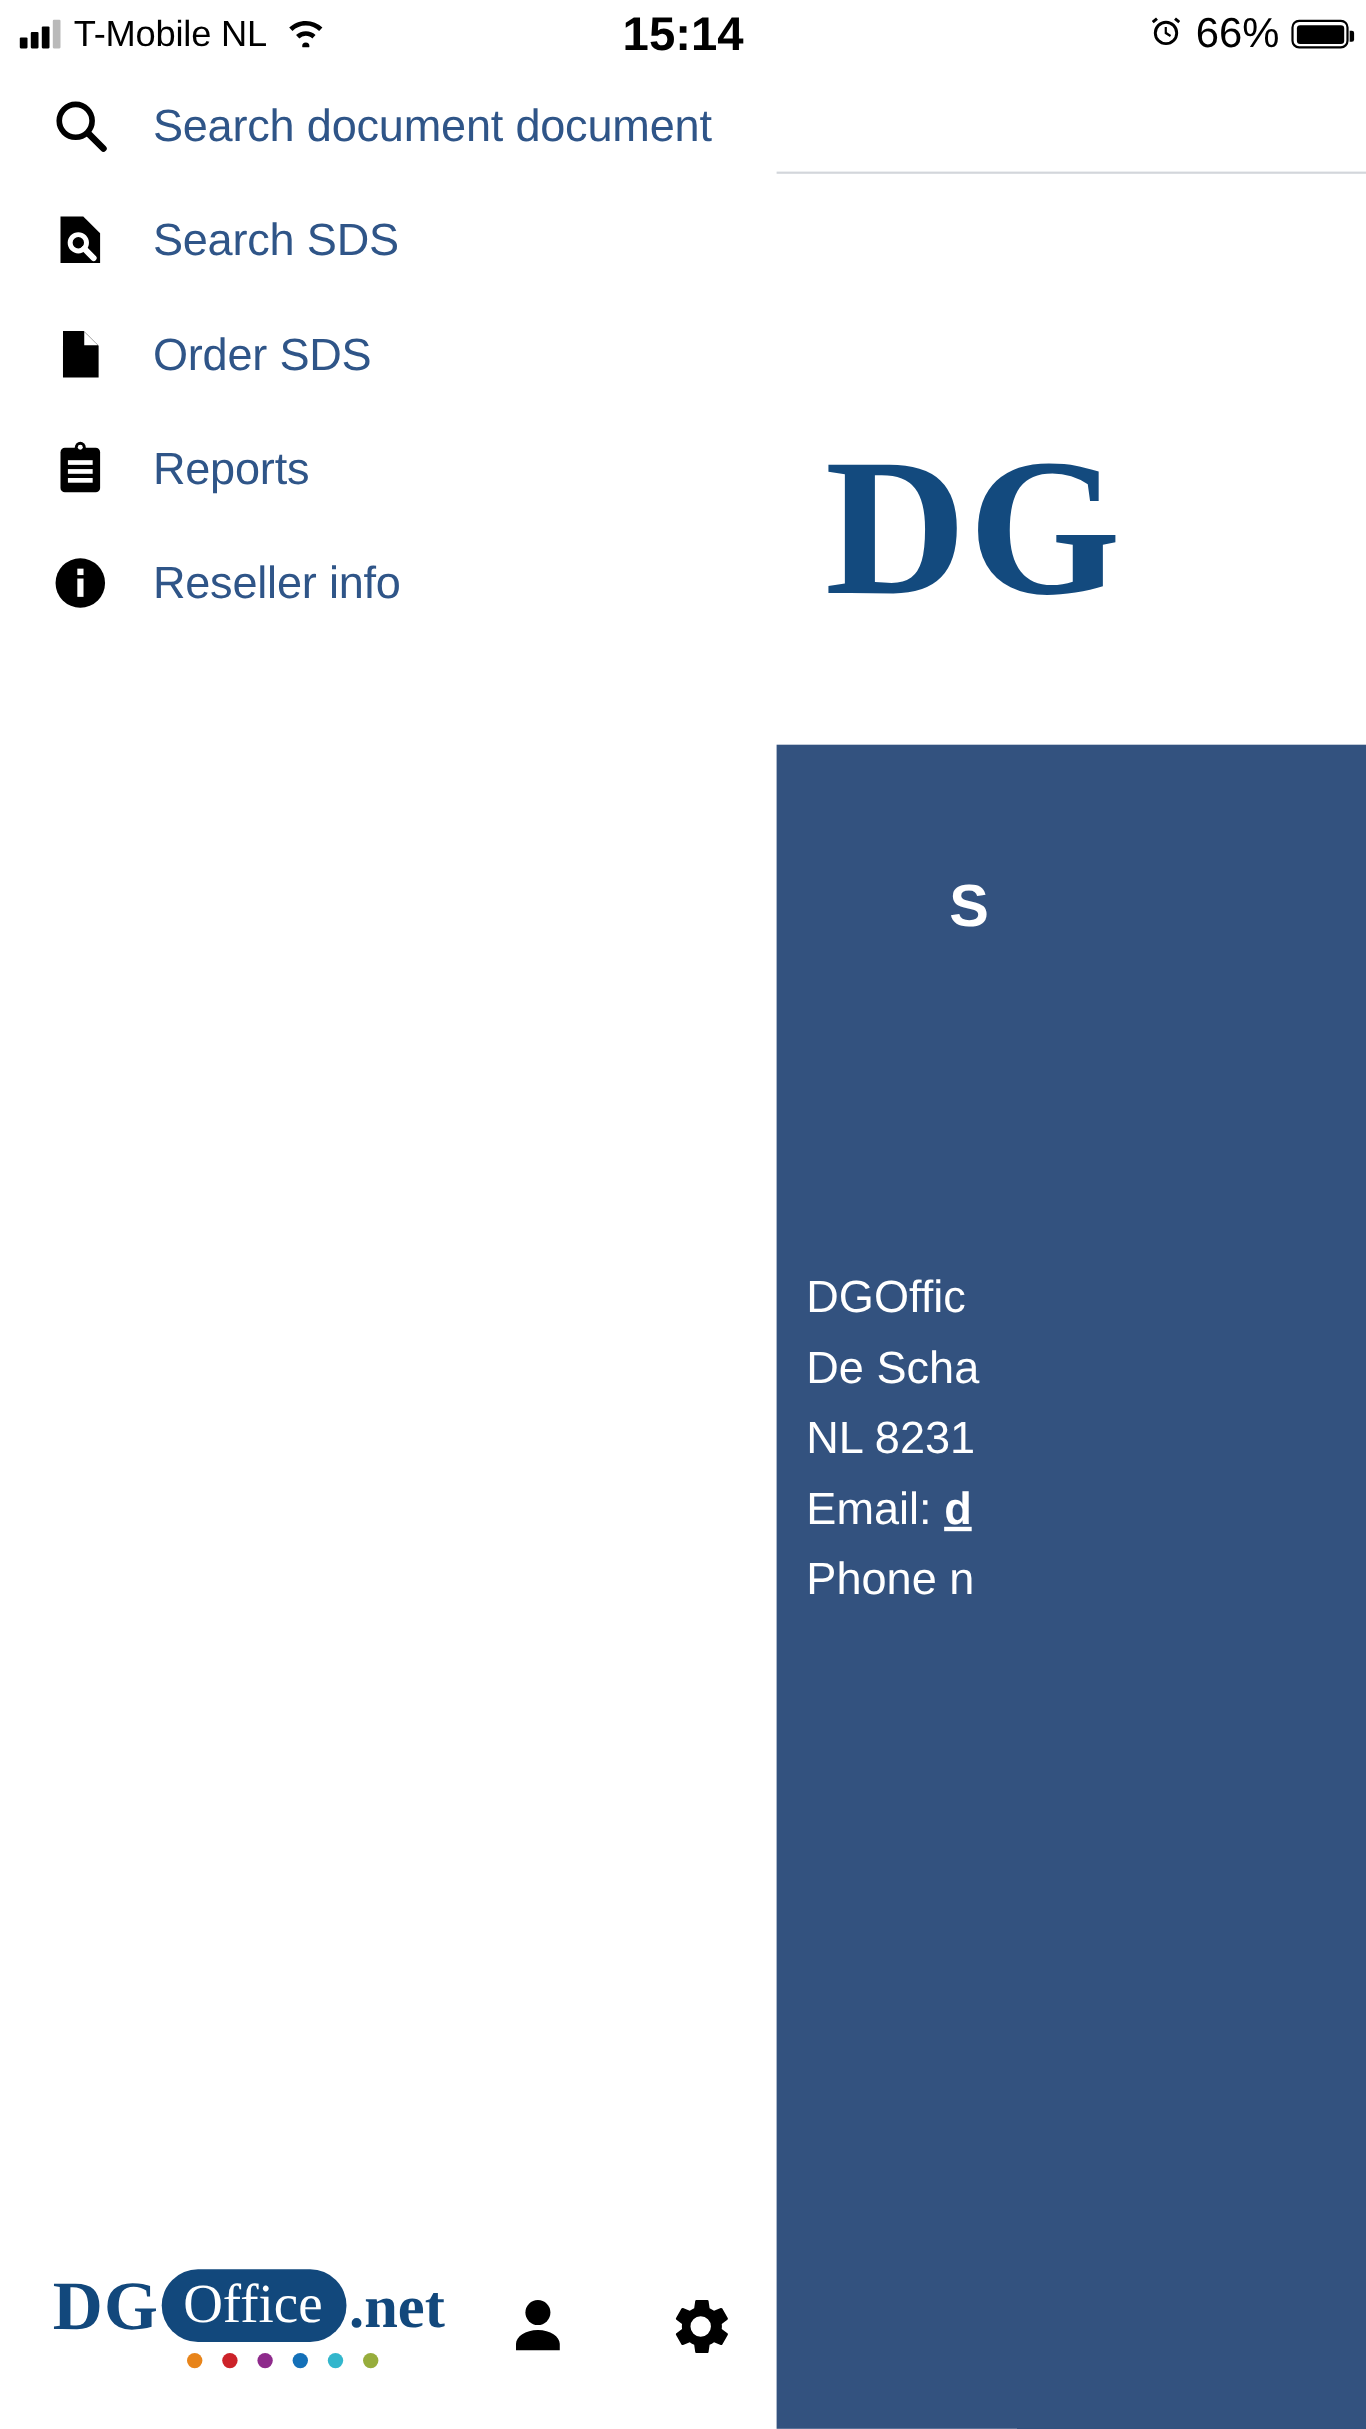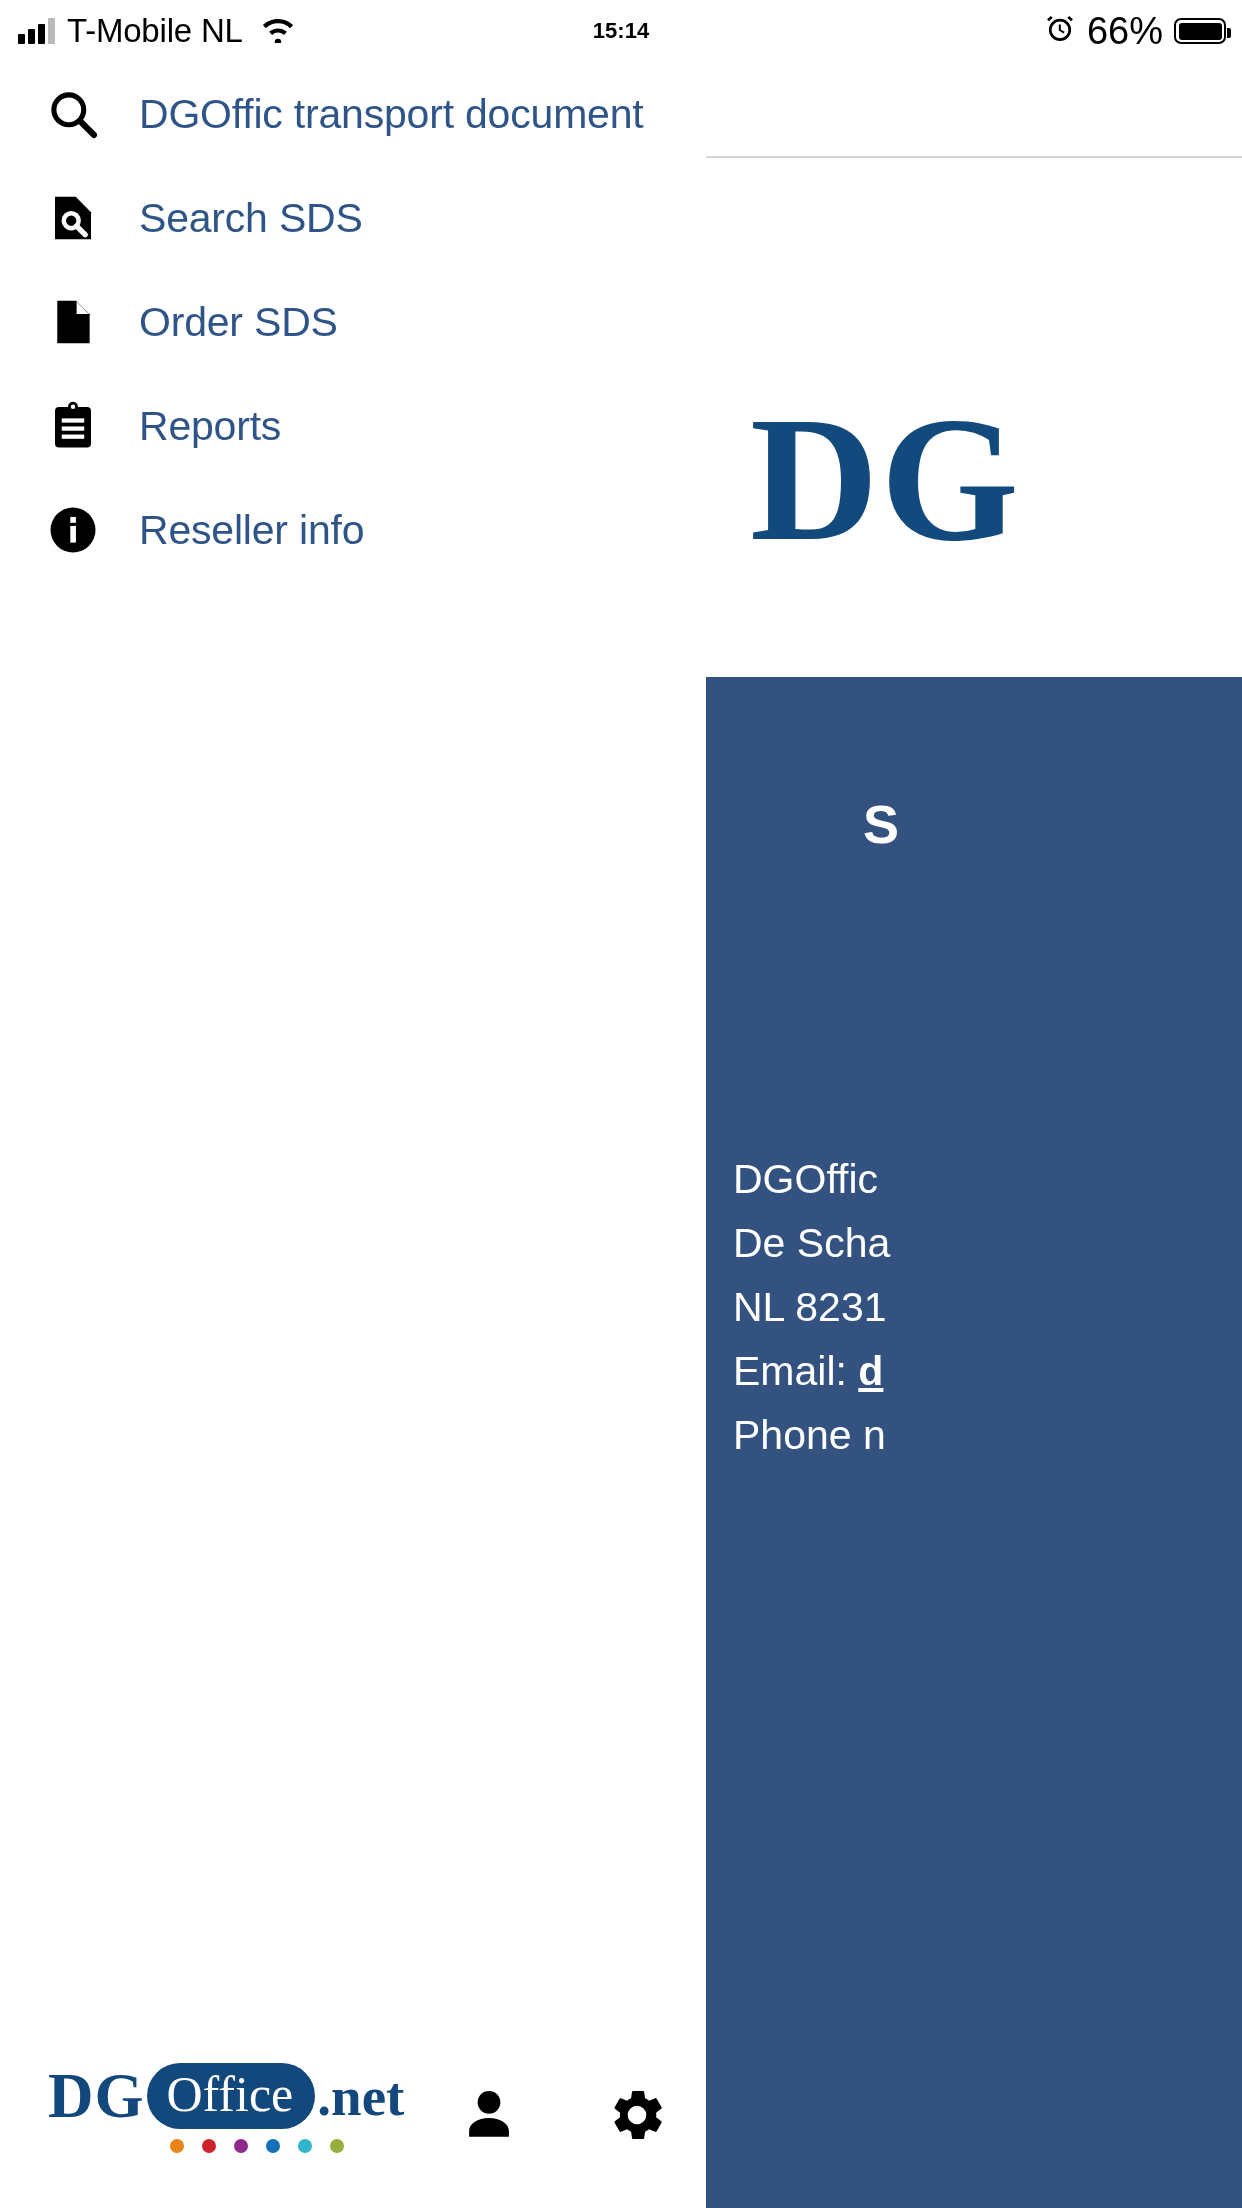--- a/index.html
+++ b/index.html
@@ -21,21 +21,21 @@
   .sb-bars{ display:flex; align-items:flex-end; gap:3px; height:26px; }
   .sb-bars i{ display:block; width:7px; background:#000; border-radius:1px; }
   .sb-bars i:nth-child(1){ height:10px; }
   .sb-bars i:nth-child(2){ height:15px; }
   .sb-bars i:nth-child(3){ height:20px; }
   .sb-bars i:nth-child(4){ height:26px; background:#b9b9b9; }
   .sb-carrier{ font-size:33px; letter-spacing:-0.2px; }
   .sb-wifi{ margin-left:4px; }
   .sb-time{
     position:absolute; left:0; width:1242px; text-align:center;
-    font-size:22px; font-weight:bold; letter-spacing:0px;
+    font-size:43px; font-weight:bold; letter-spacing:0px;
   }
   .sb-right{ position:absolute; right:16px; display:flex; align-items:center; gap:11px; }
   .sb-pct{ font-size:38px; }
   .sb-batt{
     width:52px; height:26px; border:2.5px solid #000; border-radius:7px;
     position:relative; padding:2.5px;
   }
   .sb-batt::after{
     content:""; position:absolute; right:-7px; top:8px; width:4px; height:10px;
     background:#000; border-radius:0 2px 2px 0;
@@ -153,21 +153,21 @@
 <nav class="nav">
 
 
   <div class="nav-item">
     <span class="nav-ico">
       <svg width="56" height="56" viewBox="0 0 24 24">
         <circle cx="10.2" cy="10.2" r="6.4" fill="none" stroke="#000" stroke-width="2.2"></circle>
         <line x1="15.1" y1="15.1" x2="21" y2="21" stroke="#000" stroke-width="2.6" stroke-linecap="round"></line>
       </svg>
     </span>
-    <span class="nav-label">DGOffic transport document</span>
+    <span class="nav-label">Search document document</span>
   </div>
 
   <div class="nav-item">
     <span class="nav-ico">
       <svg width="54" height="54" viewBox="0 0 24 24">
         <path fill="#000" d="M4 2.6h9.2L20 9.4v12H4z"></path>
         <circle cx="11.2" cy="13.2" r="3.3" fill="none" stroke="#fff" stroke-width="2"></circle>
         <line x1="13.6" y1="15.6" x2="17.4" y2="19.4" stroke="#fff" stroke-width="2.4" stroke-linecap="round"></line>
       </svg>
     </span>

